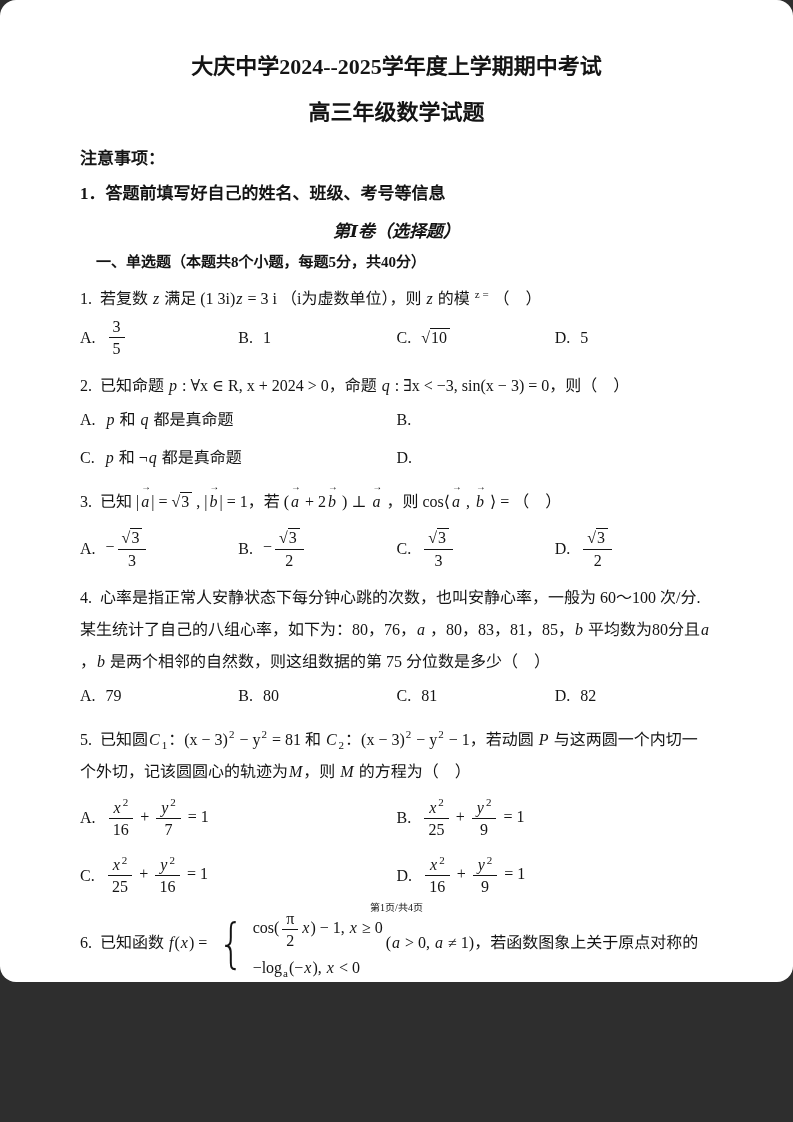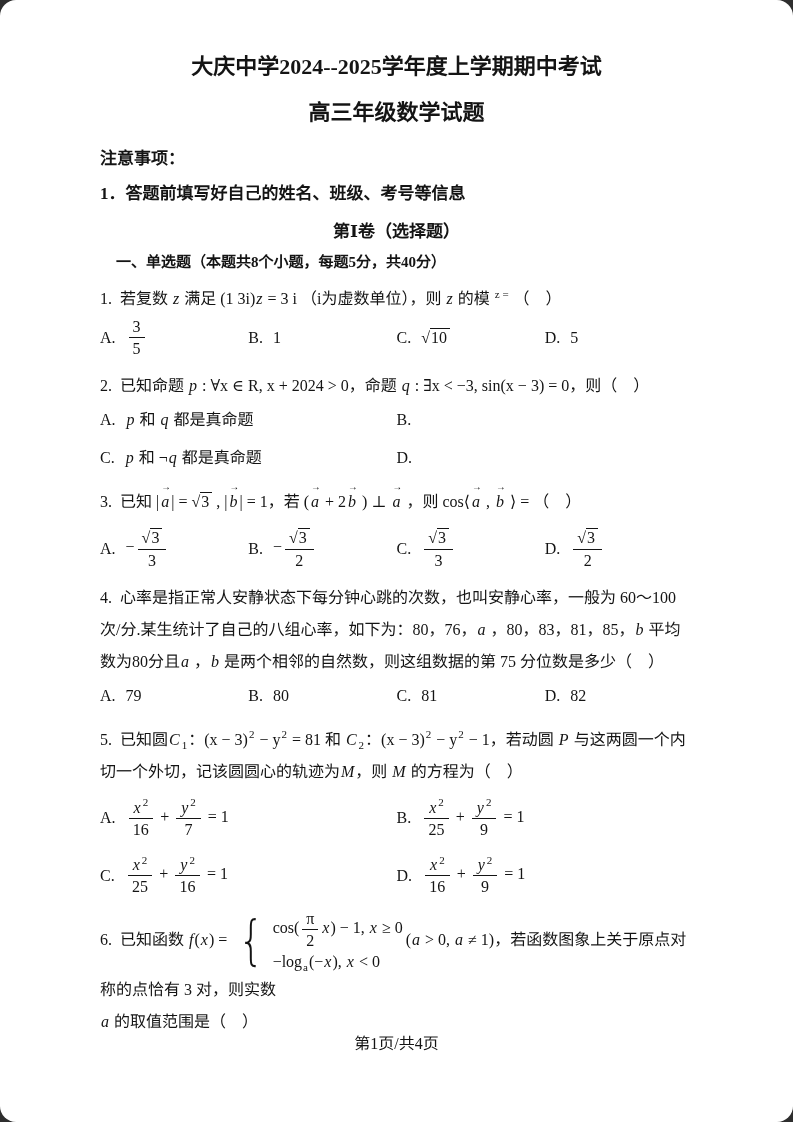--- a/index.html
+++ b/index.html
@@ -1,23 +1,23 @@
 <!DOCTYPE html>
 <html lang="zh-CN"><head>
 <meta charset="utf-8">
 <style>
   html,body{margin:0;padding:0;}
   body{background:#2e2e2e;font-family:"Liberation Serif","DejaVu Serif",serif;}
-  .page{width:793px;height:1122px;background:#ffffff;border-radius:16px;box-sizing:border-box;
-        padding:48px 100px 40px;position:relative;color:#141414;overflow:hidden;}
+  .page{width:793px;height:982px;background:#ffffff;border-radius:16px;box-sizing:border-box;
+        padding:48px 80px 40px;position:relative;color:#141414;overflow:hidden;}
   .title{text-align:center;font-weight:700;font-size:22px;margin:0 0 14px;}
   .title2{margin-bottom:18px;}
   .notice-heading{font-weight:700;font-size:17px;margin:4px 0 10px;}
   .notice-item{font-weight:700;font-size:17px;margin:0 0 13px;}
-  .part-title{text-align:center;font-weight:700;font-size:17px;margin:2px 0 8px;}
+  .part-title{text-align:center;font-weight:700;font-size:17px;margin:2px 0 8px;font-style:italic;}
   .part-sub{font-weight:700;font-size:15px;margin:0 16px 4px;}
   .question{font-size:16px;line-height:2;margin-top:12px;}
   .qnum{margin-right:8px;}
   .opts{margin-top:2px;}
   .row4{display:flex;}
   .row4 .option{width:25%;}
   .grid2{display:grid;grid-template-columns:1fr 1fr;row-gap:6px;}
   .grid2.tall{row-gap:16px;}
   .opts.tall{margin:10px 0 6px;}
   .option{display:flex;align-items:center;}
@@ -30,23 +30,23 @@
   .frac .num{border-bottom:1.2px solid #141414;padding:0 4px 1px;display:inline-block;}
   .frac .den{padding:1px 4px 0;display:inline-block;}
   .sqrt{white-space:nowrap;}
   .sqrt .radicand{border-top:1.2px solid #141414;padding:0 3px 0 1px;}
   .vec{position:relative;font-style:italic;margin:0 2px;display:inline-block;}
   .vec::after{content:"→";position:absolute;left:0;right:0;top:-0.95em;font-size:0.6em;
               font-style:normal;text-align:center;}
   .cases{display:inline-flex;align-items:center;vertical-align:middle;margin:0 3px;}
   .cases .brace{font-family:"DejaVu Sans",sans-serif;font-size:54px;font-weight:300;
                 line-height:0.9;margin-right:4px;transform:scaleX(0.75);}
-  .cases-col{display:inline-flex;flex-direction:column;}
+  .cases-col{display:inline-flex;flex-direction:column;gap:6px;}
   .cases-row{white-space:nowrap;line-height:1.5;}
-  .footer{position:absolute;left:0;right:0;bottom:68px;text-align:center;font-size:16px;}
+  .footer{position:absolute;left:0;right:0;bottom:68px;text-align:center;font-size:10px;}
 </style>
 </head>
 <body>
 
 <div class="page">
 
   <h1 class="title">大庆中学2024--2025学年度上学期期中考试</h1>
   <h2 class="title title2">高三年级数学试题</h2>
 
   <div>

